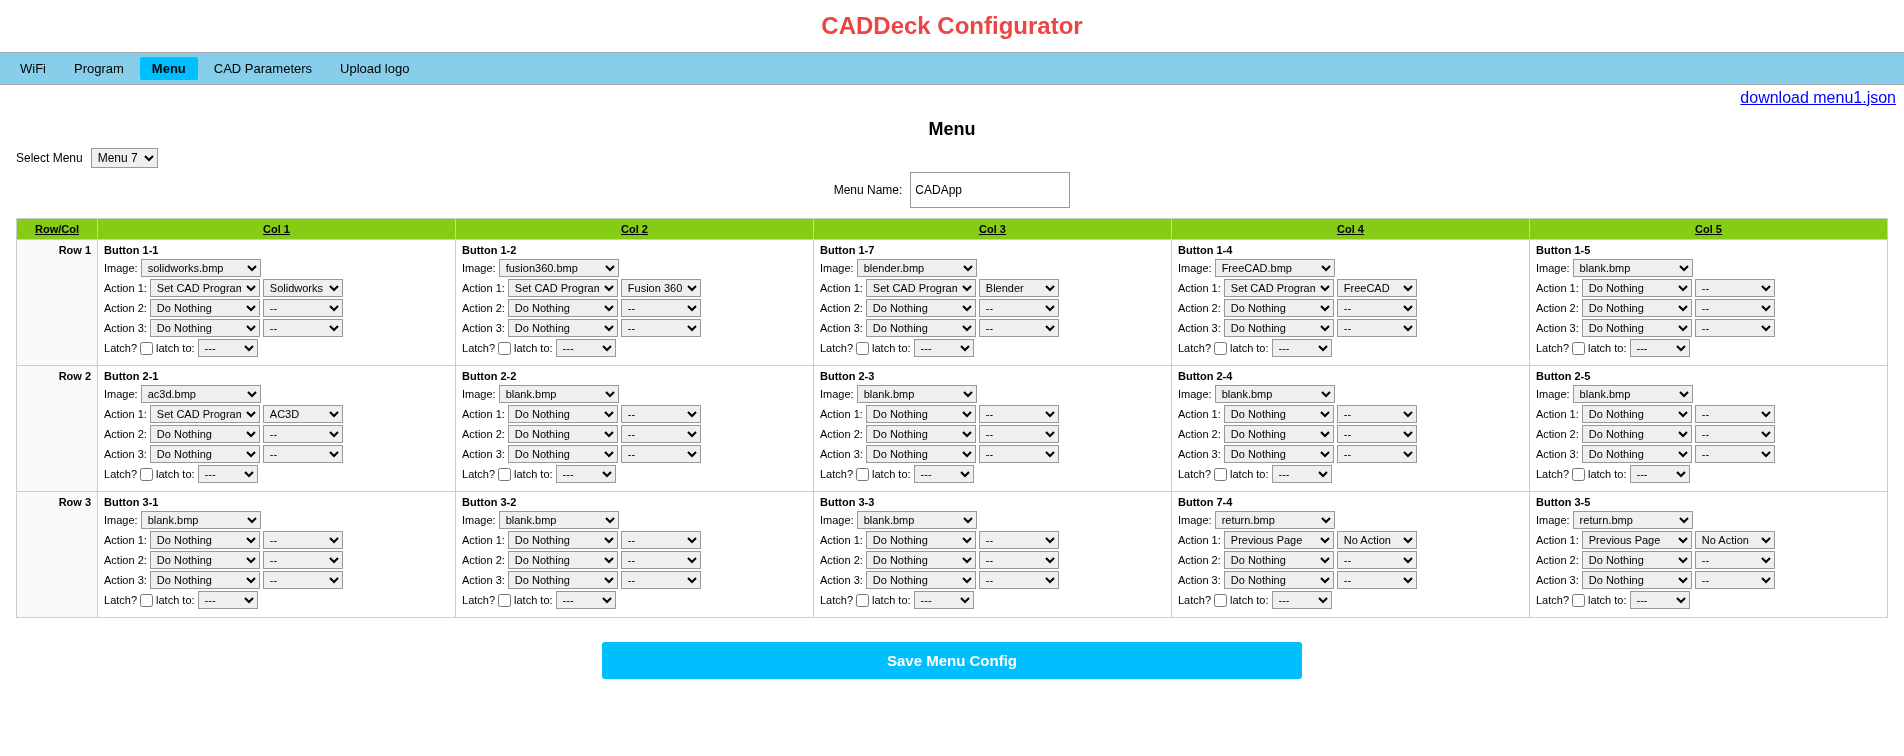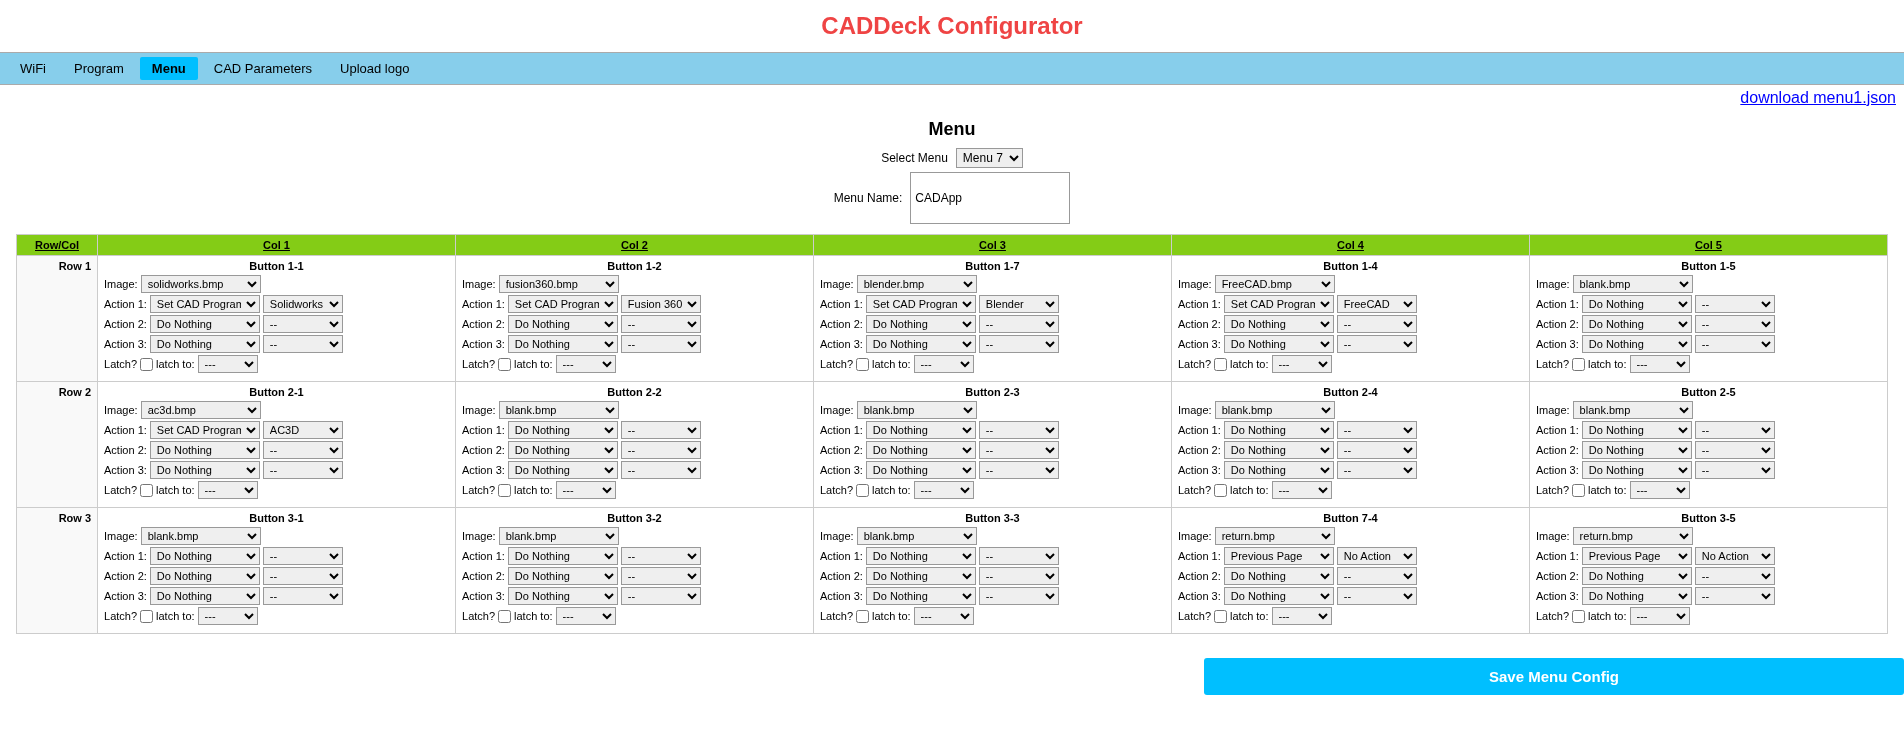--- a/index.html
+++ b/index.html
@@ -44,35 +44,35 @@
     
     .section-title {
       text-align: center;
       font-size: 18px;
       font-weight: bold;
       margin-bottom: 8px;
     }
     
     .menu-select-row {
       display: flex;
-      justify-content: center;
+      justify-content: flex-start;
       align-items: center;
       gap: 8px;
       margin-bottom: 4px;
     }
     .menu-name-row {
       display: flex;
       justify-content: center;
       align-items: center;
       gap: 8px;
       margin-bottom: 10px;
     }
     .menu-name-row input {
       border: 1px solid #999;
-      padding: 18px 4px;
+      padding: 10px 4px;
       font-size: 12px;
       width: 160px;
     }
     select {
       font-size: 12px;
       padding: 1px 2px;
       border: 1px solid #999;
     }
     
     .grid-table {
@@ -92,42 +92,42 @@
       text-decoration: underline;
     }
     .row-label {
       background: #f9f9f9;
       font-weight: bold;
       text-align: right;
       vertical-align: middle;
     }
     
     .btn-block { margin-bottom: 4px; }
-    .btn-block .btn-title { font-weight: bold; margin-bottom: 3px; text-align: center; }
+    .btn-block .btn-title { font-weight: bold; margin-bottom: 3px; }
     
     .field-row {
       display: flex;
       align-items: center;
       margin-bottom: 2px;
       gap: 3px;
       flex-wrap: nowrap;
     }
     .field-row label { white-space: nowrap; }
     .field-row select { font-size: 11px; }
     .field-row input[type="checkbox"] { margin: 0; }
     
     .image-select { width: 120px; }
     .action-select { width: 110px; }
     .sub-select { width: 80px; }
     .latch-select { width: 60px; }
     
     .save-btn-row {
       display: flex;
-      justify-content: flex-end;
-      padding: 16px 0;
+      justify-content: center;
+      padding: 16px 15px;
     }
     .save-btn {
       background: #00BFFF;
       color: white;
       font-size: 15px;
       font-weight: bold;
       padding: 10px 0;
       width: 700px;
       border: none;
       cursor: pointer;

